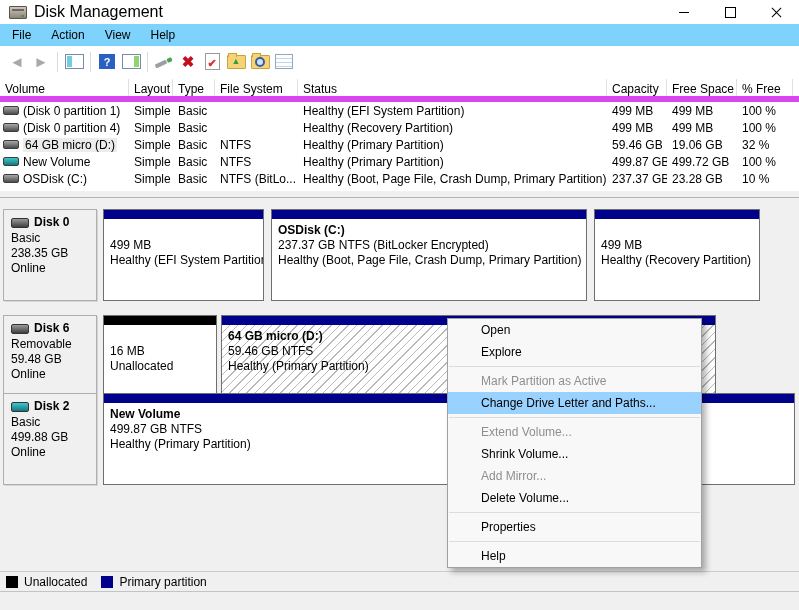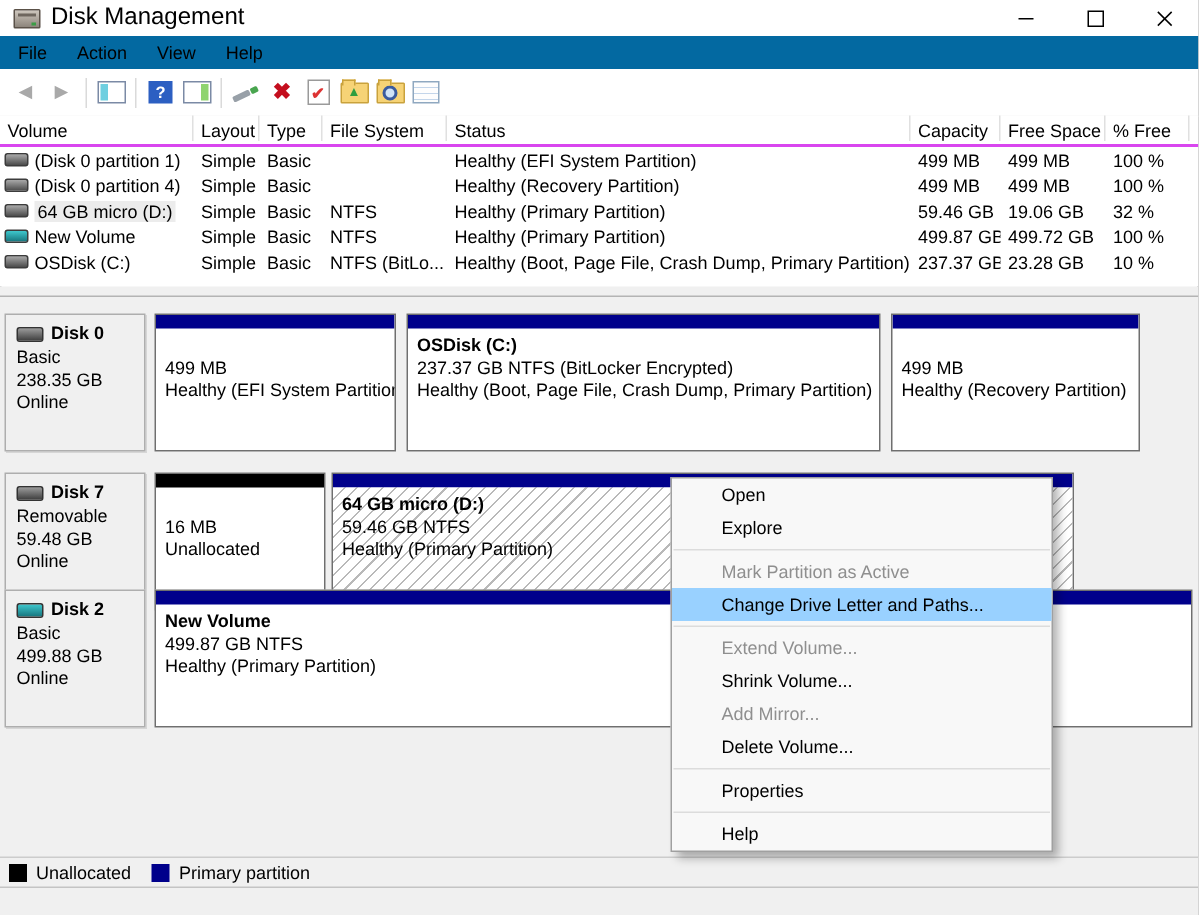--- a/index.html
+++ b/index.html
@@ -17,21 +17,21 @@
   .winbtns{margin-left:auto;display:flex;height:100%;}
   .wbtn{width:46px;height:100%;display:flex;align-items:center;justify-content:center;}
   .glyph-min{width:10px;height:1px;background:#000;}
   .glyph-max{width:9px;height:9px;border:1px solid #000;}
   .glyph-close{position:relative;width:11px;height:11px;}
   .glyph-close:before,.glyph-close:after{content:"";position:absolute;left:-1px;top:5px;width:13px;height:1px;background:#000;}
   .glyph-close:before{transform:rotate(45deg);}
   .glyph-close:after{transform:rotate(-45deg);}
 
   
-  .menubar{position:absolute;top:24px;left:0;right:0;height:22px;display:flex;align-items:center;padding-left:2px;background:#0369a1;}
+  .menubar{position:absolute;top:24px;left:0;right:0;height:22px;display:flex;align-items:center;padding-left:2px;background:#7dd3fc;}
   .menu-item{padding:3px 10px;}
 
   
   .toolbar{position:absolute;top:46px;left:0;right:0;height:31px;display:flex;align-items:center;padding-left:5px;background:#fff;border-bottom:1px solid #ededed;}
   .tb-sep{width:1px;height:20px;background:#dadada;margin:0 4px;}
   .tb-ic{width:24px;height:22px;display:flex;align-items:center;justify-content:center;position:relative;}
   .nav-glyph{font-size:15px;color:#a9a9a9;line-height:1;}
   .ic-win{position:relative;width:17px;height:13px;border:1px solid #7b8aa5;background:#fff;}
   .ic-win .pane-l{position:absolute;left:1px;top:1px;bottom:1px;width:5px;background:#6fcfe0;}
   .ic-win .pane-r{position:absolute;right:1px;top:1px;bottom:1px;width:5px;background:#8fd46f;}
@@ -47,21 +47,21 @@
   .ic-folder{position:relative;width:17px;height:12px;background:#f6d376;border:1px solid #c9a23c;border-radius:1px;
              display:flex;align-items:center;justify-content:center;}
   .ic-folder:before{content:"";position:absolute;top:-3px;left:0;width:7px;height:3px;background:#f6d376;border:1px solid #c9a23c;border-bottom:none;}
   .ic-folder .up{color:#2f9e3f;font-size:9px;line-height:1;font-weight:bold;}
   .ic-folder .lens{width:6px;height:6px;border:2px solid #3a5b9e;border-radius:50%;background:#cfe3f7;}
   .ic-views{width:16px;height:13px;border:1px solid #8fa8c0;background:
             repeating-linear-gradient(#fdfdfd 0 3px,#c3d5ea 3px 4px);}
 
   
   .top-pane{position:absolute;top:77px;left:0;right:0;height:114px;background:#fff;}
-  .lv-head{display:flex;height:19px;border-bottom:2px solid #d946ef;align-items:flex-start;}
+  .lv-head{display:flex;height:19px;border-bottom:6px solid #d946ef;align-items:flex-end;}
   .hcell{box-sizing:border-box;border-right:1px solid #e0e0e0;padding:3px 0 0 5px;white-space:nowrap;overflow:hidden;}
   .hfill{flex:1;border-right:none;}
   .cw-vol{width:129px;} .cw-lay{width:44px;} .cw-typ{width:42px;} .cw-fs{width:83px;}
   .cw-st{width:309px;} .cw-cap{width:60px;} .cw-fr{width:70px;} .cw-pct{width:56px;}
   .lv-row{display:flex;height:17px;align-items:center;}
   .cell{box-sizing:border-box;padding-left:5px;white-space:nowrap;overflow:hidden;}
   .cell-vol{display:flex;align-items:center;gap:4px;padding-left:3px;}
   .vol-ic{flex:none;width:14px;height:7px;border:1px solid #3c3c3c;border-radius:2px;background:linear-gradient(#a8a8a8,#4c4c4c);}
   .vol-ic.teal{background:linear-gradient(#3ec7cd,#17767e);}
   .sel-label{background:#ececec;padding:0 2px;}
@@ -310,21 +310,21 @@
         <div>Healthy (Recovery Partition)</div>
       </div>
         </div>
     </div>
   </div>
 
   <div class="disk-row d1">
     <div class="disk-label">
       <div class="dl-title">
           <span class="disk-ic"></span>
-          <span>Disk 7</span>
+          <span>Disk 6</span>
         </div>
       <div>Removable</div>
       <div>59.48 GB</div>
       <div>Online</div>
     </div>
     <div class="part" style="left:103px;width:114px;">
       <div class="pbar black"></div>
       <div class="pbody">
           <div class="ptext">
         <div class="pname"></div>

